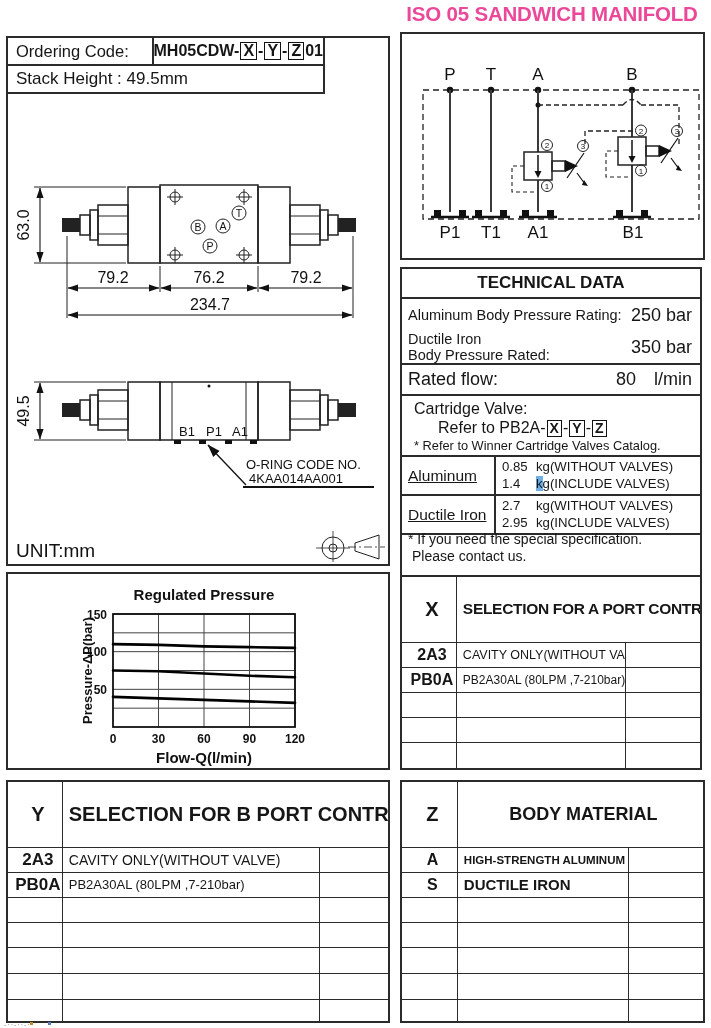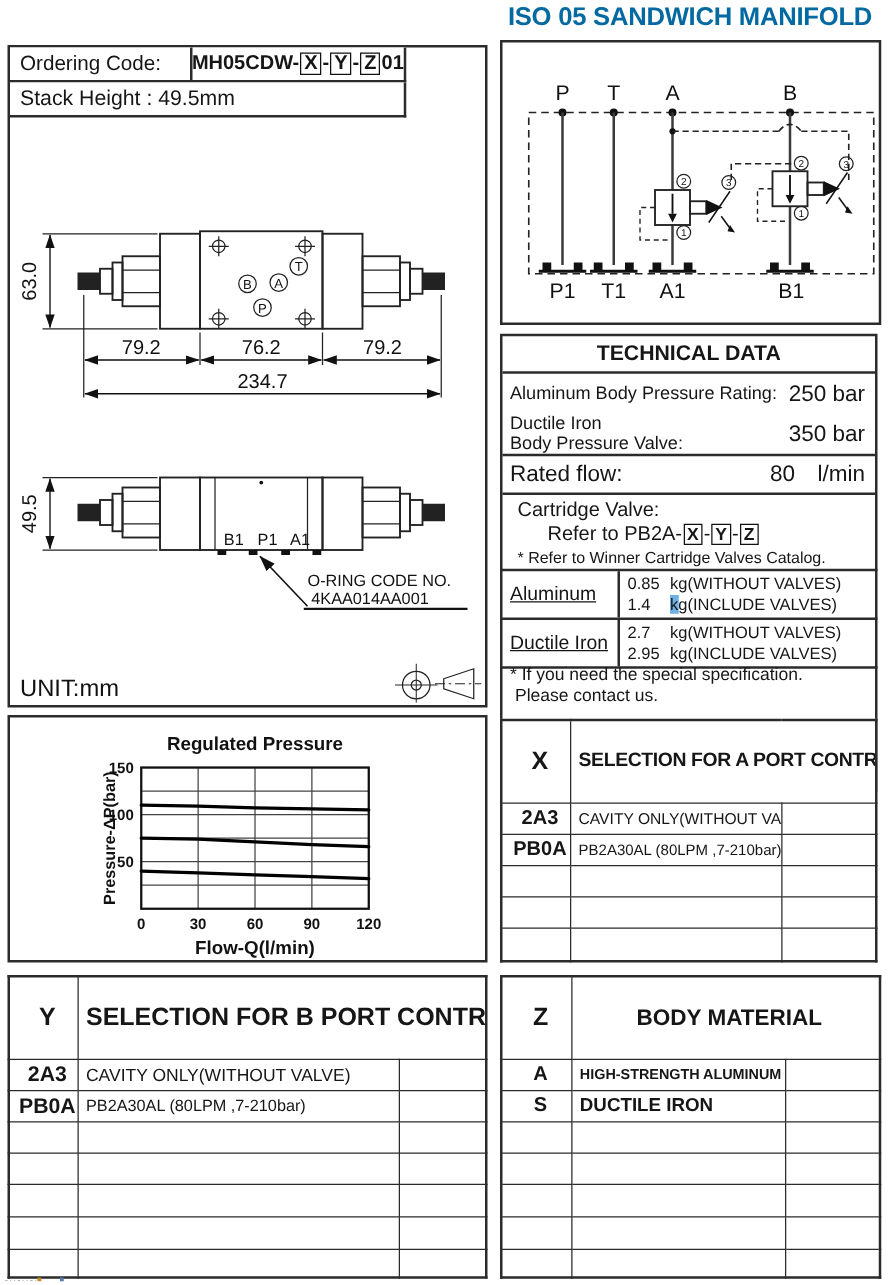--- a/index.html
+++ b/index.html
@@ -71,21 +71,21 @@
   .ct{font-size:12px;font-weight:600;fill:#111;}
   .ctitle{font-size:15px;font-weight:600;fill:#111;}
   .cyl{font-size:13px;font-weight:600;fill:#111;}
   .cxl{font-size:15px;font-weight:600;fill:#111;}
 </style>
 </head>
 <body>
 
 <div class="page">
 
-  <div class="doc-title" style="color:#0369a1">ISO 05 SANDWICH MANIFOLD</div>
+  <div class="doc-title" style="color:#ec4899">ISO 05 SANDWICH MANIFOLD</div>
 
   <div class="panel" style="left:6px;top:36px;width:384px;height:530px;">
 
     <div class="oc-row">
       <div class="oc-label">Ordering Code:</div>
       <div class="oc-value"><span>MH05CDW-</span><span class="bx">X</span><span>-</span><span class="bx">Y</span><span>-</span><span class="bx">Z</span><span>01</span></div>
     </div>
     <div class="sh-row">Stack Height : 49.5mm</div>
 
     <svg style="position:absolute;left:2px;top:122px;" width="378" height="170" viewBox="0 0 378 170">
@@ -309,21 +309,21 @@
     </svg>
   </div>
 
   <div class="panel" style="left:400px;top:267px;width:302px;height:367px;">
     <div class="td-head">TECHNICAL DATA</div>
     <div class="td-row" style="height:33px;">
       <div class="td-lbl">Aluminum Body Pressure Rating:</div>
       <div class="td-val">250 bar</div>
     </div>
     <div class="td-row" style="height:31px;">
-      <div class="td-lbl"><span>Ductile Iron</span><br><span>Body Pressure Valve:</span></div>
+      <div class="td-lbl"><span>Ductile Iron</span><br><span>Body Pressure Rated:</span></div>
       <div class="td-val">350 bar</div>
     </div>
     <div class="td-div"></div>
     <div class="td-row" style="height:29px;">
       <div class="td-val" style="font-size:18px">Rated flow:</div>
       <div class="td-val"><span>80</span><span style="display:inline-block;width:18px;"></span><span>l/min</span></div>
     </div>
     <div class="td-div"></div>
     <div class="cart">
       <div>Cartridge Valve:</div>

